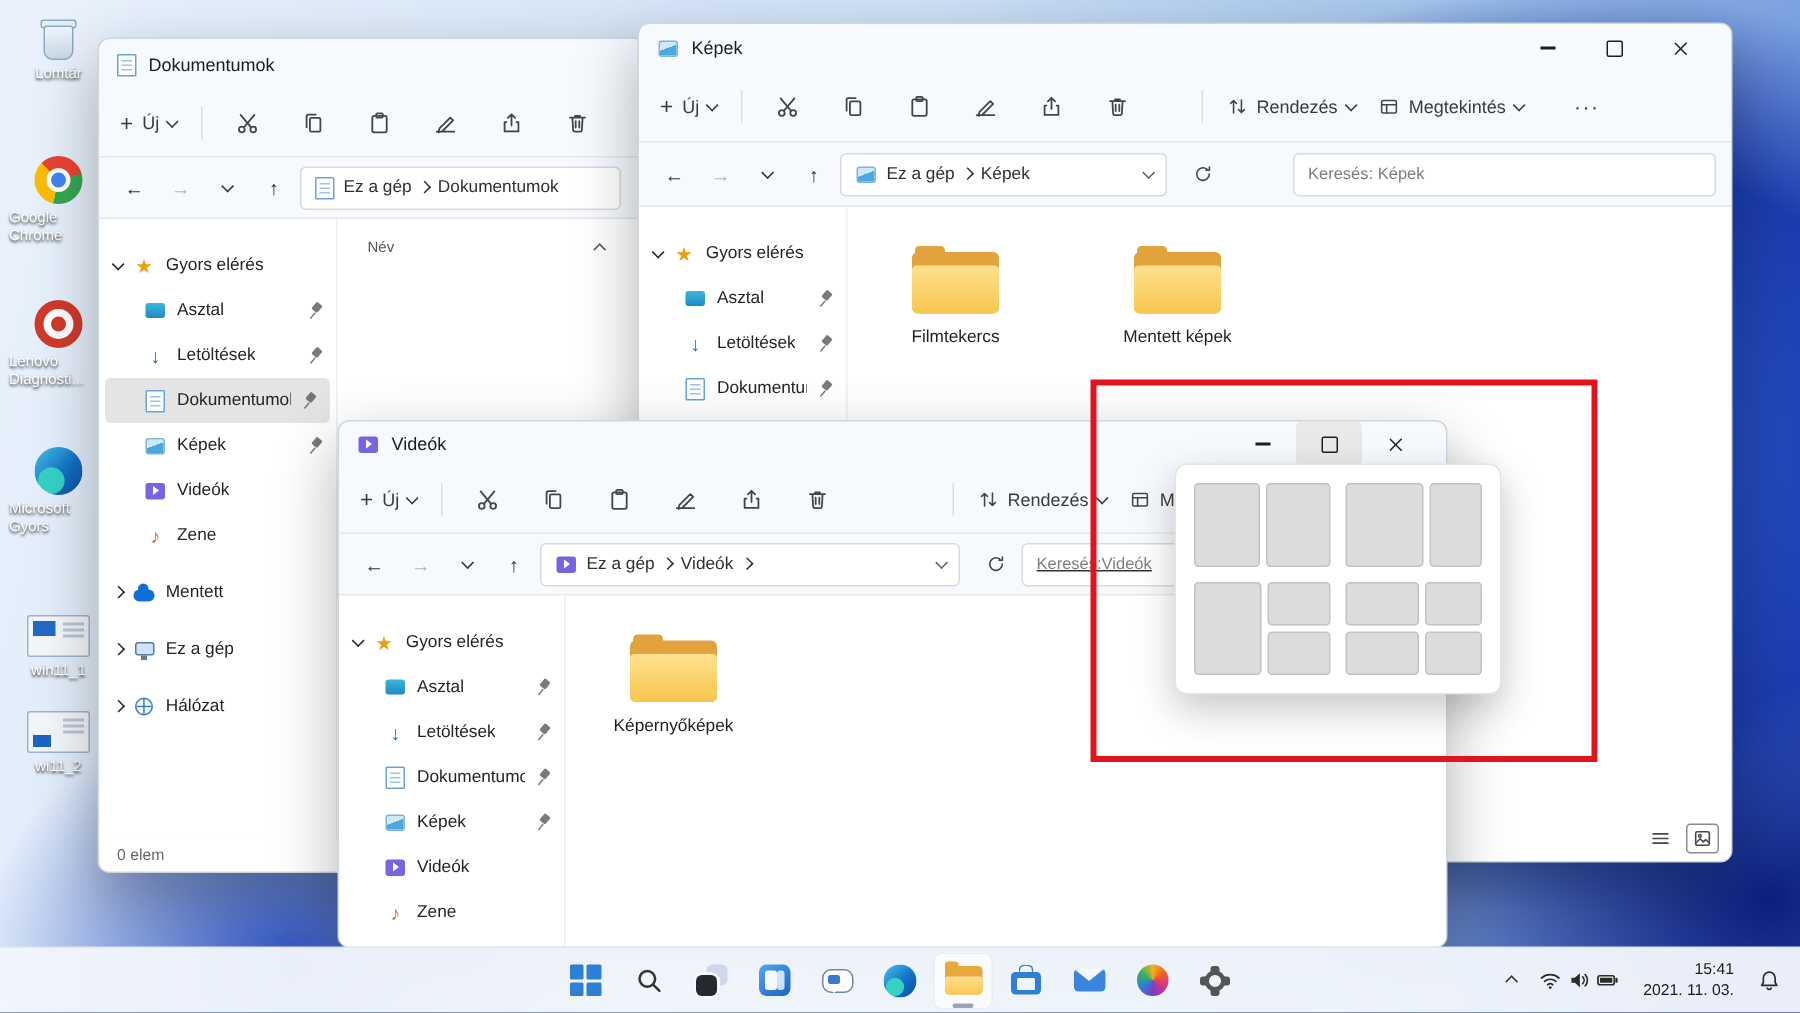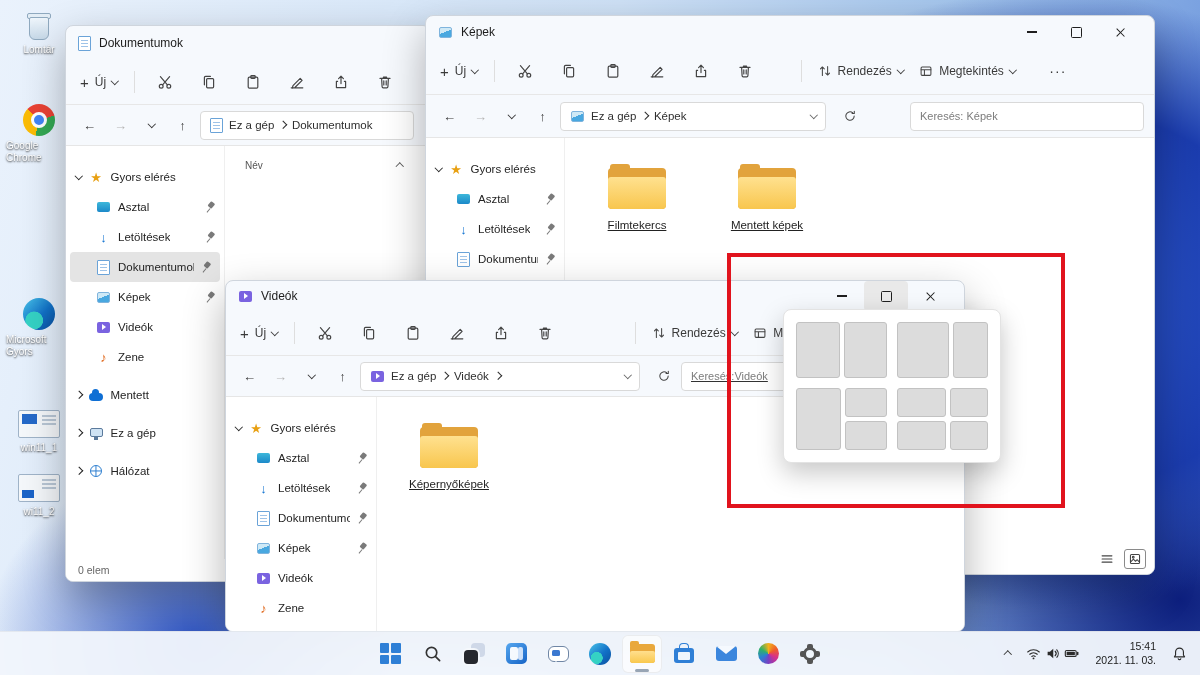--- a/index.html
+++ b/index.html
@@ -101,21 +101,21 @@
   .ic-cloud::before{content:"";position:absolute;left:3px;top:-4px;width:7px;height:7px;background:#0f6fd4;border-radius:50%;}
   .ic-pc{position:relative;width:13px;height:9px;border:1.5px solid #5b7a9c;border-radius:2px;background:#cfe3f4;box-sizing:border-box;margin-top:-2px;}
   .ic-pc::after{content:"";position:absolute;left:3px;bottom:-4px;width:4px;height:2.5px;background:#5b7a9c;}
   .ic-globe{position:relative;width:12px;height:12px;border:1.3px solid #2e7fd0;border-radius:50%;box-sizing:border-box;}
   .ic-globe::before{content:"";position:absolute;left:50%;top:0;bottom:0;width:1.1px;background:#2e7fd0;transform:translateX(-50%);}
   .ic-globe::after{content:"";position:absolute;top:50%;left:0;right:0;height:1.1px;background:#2e7fd0;transform:translateY(-50%);}
 
   .colhead{display:flex;align-items:center;justify-content:space-between;padding:14px 28px 0 20px;font-size:10px;color:#555;}
   .statusbar{flex:none;height:22px;display:flex;align-items:center;padding:0 12px;font-size:10.5px;color:#666;background:#fff;}
 
-  .files{display:flex;gap:26px;padding:26px 0 0 20px;text-decoration:underline;}
+  .files{display:flex;gap:44px;padding:26px 0 0 20px;}
   .ftile{width:104px;display:flex;flex-direction:column;align-items:center;gap:7px;}
   .flab{font-size:11.5px;color:#1f1f1f;text-align:center;line-height:1.2;}
   .fbig{position:relative;width:62px;height:48px;}
   .fbig .fb{position:absolute;left:2px;top:4px;right:2px;bottom:3px;background:#e2a33c;border-radius:4px;}
   .fbig .fb::before{content:"";position:absolute;top:-4px;left:2px;width:20px;height:7px;background:#e2a33c;border-radius:3px 3px 0 0;}
   .fbig .ff{position:absolute;left:2px;right:2px;bottom:3px;height:32px;background:linear-gradient(180deg,#ffe18f 0%,#f8c64e 100%);border-radius:3px 3px 4px 4px;}
 
   .viewtoggles{position:absolute;right:8px;bottom:5px;display:flex;gap:6px;align-items:center;}
   .vbtn{width:22px;height:20px;display:flex;align-items:center;justify-content:center;color:#444;}
   .vbtn.vsel{border:1px solid #8a8a8a;border-radius:3px;background:#fff;}
@@ -269,20 +269,24 @@
 <div class="screen">
 
   <div class="dicon" style="top:10px">
     <span class="dk-bin"></span>
     <span class="dlabel">Lomtár</span>
   </div>
   <div class="dicon" style="top:104px">
     <span class="dk-chrome"></span>
     <span class="dlabel">Google Chrome</span>
   </div>
+  <div class="dicon" style="top:200px">
+    <span class="dk-lenovo"></span>
+    <span class="dlabel">Lenovo Diagnosti...</span>
+  </div>
   <div class="dicon" style="top:298px">
     <span class="dk-edge"></span>
     <span class="dlabel">Microsoft Gyors</span>
   </div>
   <div class="dicon" style="top:410px">
     <span class="dk-thumb"></span>
     <span class="dlabel">win11_1</span>
   </div>
   <div class="dicon" style="top:474px">
     <span class="dk-thumb v2"></span>
@@ -511,21 +515,21 @@
         <span class="crumb">Ez a gép</span>
         <i class="chv r s"></i>
         <span class="crumb">Képek</span>
         <i class="chv s chvend"></i>
       </div>
       <button class="navb">
           <svg class="tbi sm">
             <use href="#i-refresh"></use>
           </svg>
         </button>
-      <input class="srch" style="width: 234px; margin-left: 43px;" placeholder="Keresés: Képek">
+      <input class="srch" style="width: 282px; margin-left: 43px;" placeholder="Keresés: Képek">
     </div>
     <div class="body">
       <aside class="side" style="width:138px">
         <div class="nrow">
           <i class="chv s"></i>
           <span class="nic star">★</span>
           <span class="nlab">Gyors elérés</span>
         </div>
         <div class="nrow child">
           <span class="nic">

